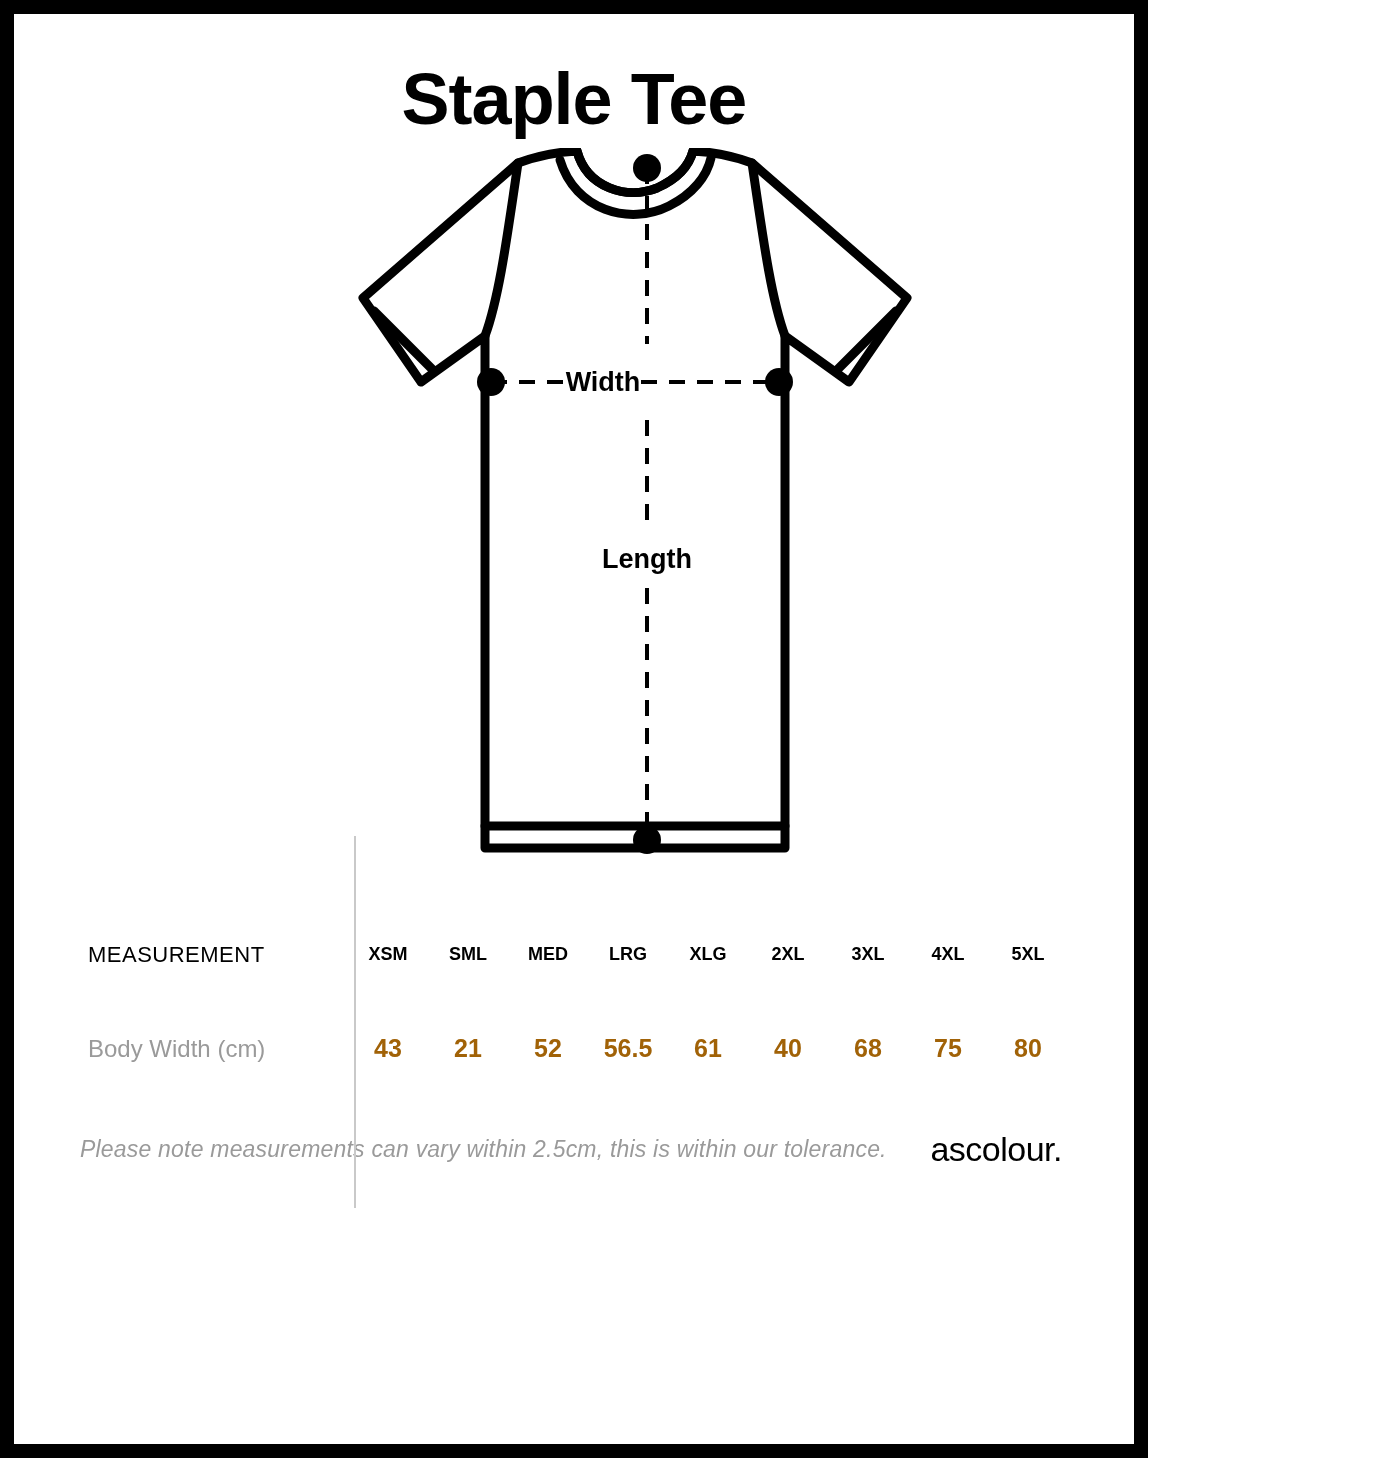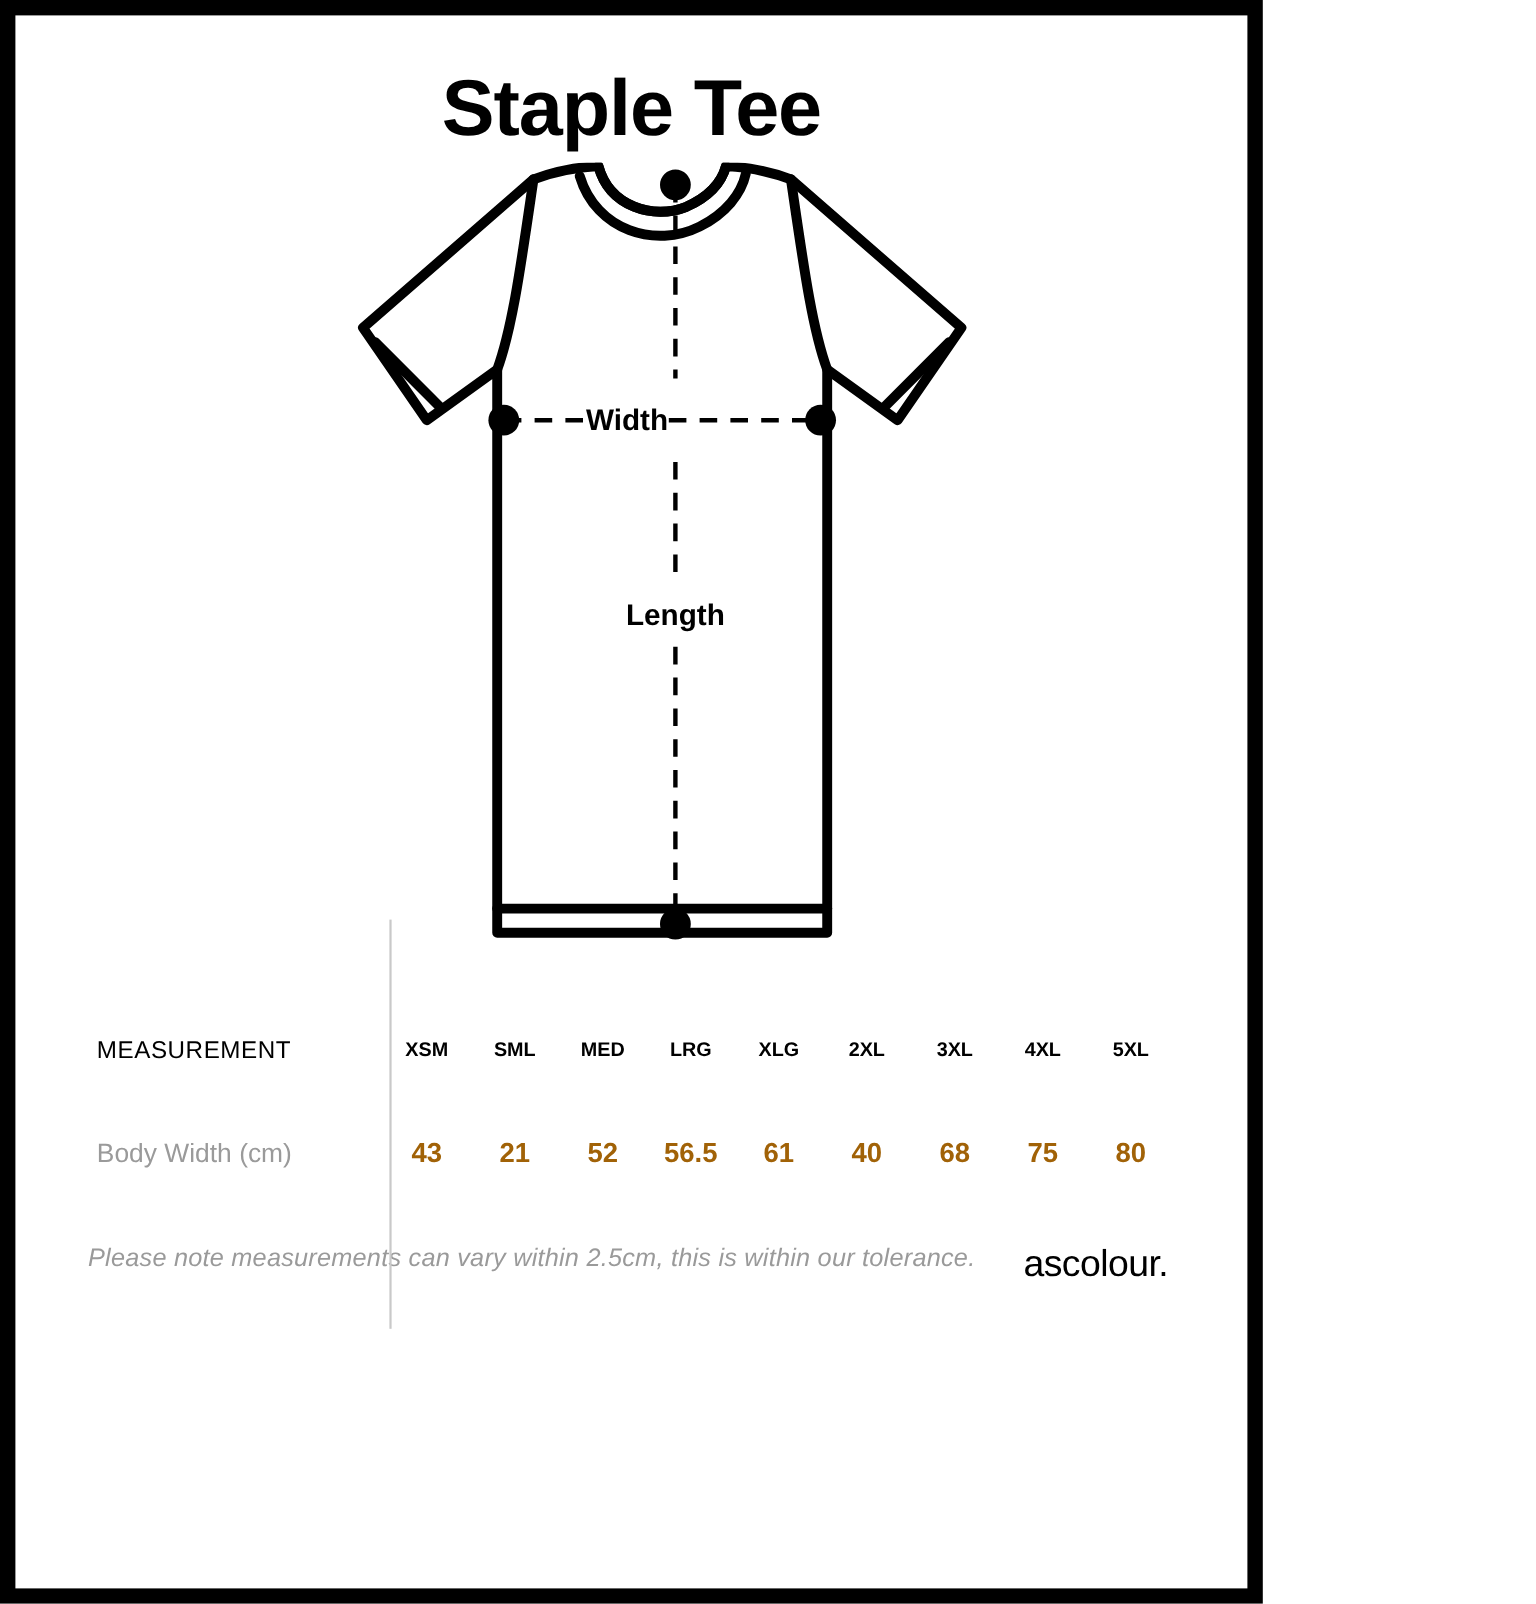--- a/index.html
+++ b/index.html
@@ -26,20 +26,21 @@
     letter-spacing: -1px;
     color: #000000;
     margin-top: 48px;
     line-height: 1.05;
   }
   .diagram-wrap {
     position: relative;
     width: 100%;
     height: 760px;
     margin-top: 10px;
+    padding-left: 33px;
   }
   .diagram-wrap svg {
     display: block;
     margin: 0 auto;
   }
   .table-area {
     position: relative;
     margin: 0 66px;
   }
   table.size-table {
@@ -87,21 +88,21 @@
     position: absolute;
     left: 274px;
     top: -72px;
     width: 2px;
     background: #c9c9c9;
     height: 372px;
   }
   .footer {
     margin: 34px 66px 0 66px;
     display: flex;
-    align-items: flex-start;
+    align-items: center;
     justify-content: space-between;
   }
   .note {
     font-size: 23px;
     font-style: italic;
     color: #9a9a9a;
     letter-spacing: 0.2px;
   }
   .brand {
     font-size: 34px;

